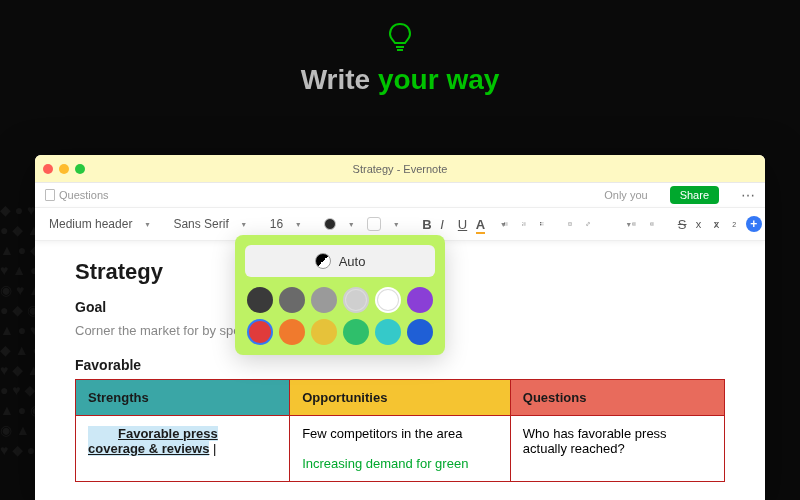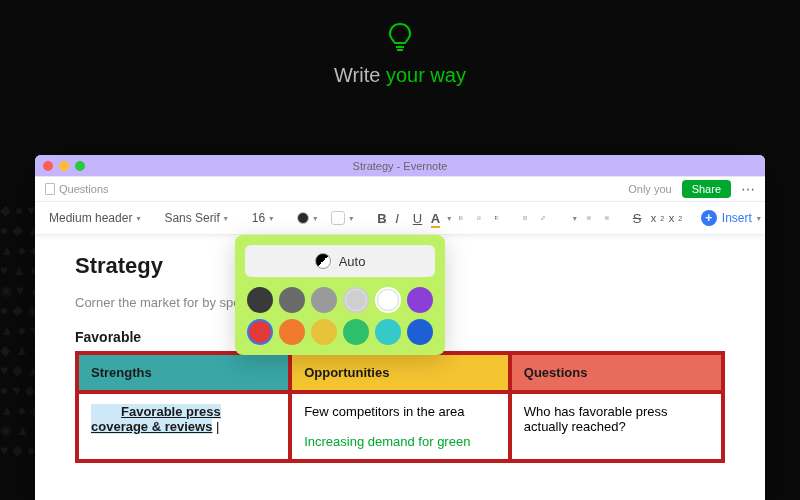--- a/index.html
+++ b/index.html
@@ -20,67 +20,67 @@
     position: absolute; right: 0; bottom: 0; width: 120px; height: 300px;
     opacity: 0.15; color: #666;
     font-size: 14px; line-height: 20px;
     pointer-events: none;
   }
   .hero {
     text-align: center; padding-top: 22px;
   }
   .bulb-icon { display: inline-block; margin-bottom: 8px; }
   .hero-text {
-    font-size: 20px; font-weight: 400; color: #bbb;
+    font-size: 28px; font-weight: 700; color: #bbb;
   }
   .hero-text .accent { color: #00c300; }
   .window {
     position: absolute; left: 35px; top: 155px;
     width: 730px; height: 345px;
     background: #fff; border-radius: 6px 6px 0 0;
     box-shadow: 0 10px 40px rgba(0,0,0,0.5);
     overflow: hidden;
   }
   .titlebar {
-    height: 22px; background: #c4b5fd;
+    height: 28px; background: #fef9c3;
     display: flex; align-items: center;
     padding: 0 8px;
     border-bottom: 1px solid #e8e8e8;
     position: relative;
   }
   .traffic { display: flex; gap: 6px; }
   .dot { width: 10px; height: 10px; border-radius: 50%; }
   .dot.red { background: #ff5f57; }
   .dot.yellow { background: #febc2e; }
   .dot.green { background: #28c840; }
   .titlebar-title {
     position: absolute; left: 0; right: 0; text-align: center;
     font-size: 11px; color: #666; pointer-events: none;
   }
   .subbar {
     height: 24px; display: flex; align-items: center;
     padding: 0 10px; justify-content: space-between;
     font-size: 11px; color: #999;
   }
   .subbar-left { display: flex; align-items: center; gap: 4px; }
-  .subbar-right { display: flex; align-items: center; gap: 10px; }
+  .subbar-right { display: flex; align-items: center; gap: 22px; }
   .share-btn {
     background: #00a82d; color: #fff; border-radius: 4px;
     padding: 3px 10px; font-size: 11px; font-weight: 500;
     cursor: pointer;
   }
   .more-icon { color: #666; cursor: pointer; font-size: 14px; }
   .toolbar {
     height: 34px; border-top: 1px solid #eee; border-bottom: 1px solid #eee;
     display: flex; align-items: center; padding: 0 8px;
     font-size: 12px; color: #555; gap: 2px;
     box-shadow: 0 2px 5px rgba(0,0,0,0.05);
   }
   .tb-item {
-    display: flex; align-items: center; gap: 4px;
+    display: flex; align-items: center; gap: 13px;
     padding: 4px 6px; border-radius: 4px; cursor: pointer;
     white-space: nowrap;
   }
   .chev { font-size: 8px; color: #888; }
   .tb-divider { width: 1px; height: 18px; background: #e5e5e5; margin: 0 4px; }
   .tb-icon { width: 16px; text-align: center; font-size: 13px; }
   .font-color-swatch {
     width: 12px; height: 12px; border-radius: 50%; background: #2b2b2b;
     border: 1px solid #ccc;
   }
@@ -110,21 +110,21 @@
     padding: 18px 40px; position: relative; height: calc(100% - 80px);
   }
   .doc-title { font-size: 22px; font-weight: 700; color: #1a1a1a; margin-bottom: 14px; }
   .doc-h2 { font-size: 14px; font-weight: 700; color: #1a1a1a; margin-bottom: 6px; }
   .doc-p { font-size: 13px; color: #888; line-height: 1.5; margin-bottom: 16px; }
   table.analysis {
     width: 100%; border-collapse: collapse; font-size: 13px;
     margin-top: 6px;
   }
   table.analysis th, table.analysis td {
-    border: 4px solid #b91c1c; padding: 10px 12px; text-align: left;
+    border: 1px solid #b91c1c; padding: 10px 12px; text-align: left;
     vertical-align: top;
   }
   .th-strengths { background: #3aa6a6; color: #1a1a1a; font-weight: 700; }
   .th-opportunities { background: #f5c431; color: #1a1a1a; font-weight: 700; }
   .th-questions { background: #e86b5c; color: #1a1a1a; font-weight: 700; }
   .cell-link {
     font-weight: 700; text-decoration: underline; background: #cde8f6;
     color: #1a1a1a; display: inline; padding-left: 30px;
   }
   .green-text { color: #00a82d; }
@@ -307,20 +307,21 @@
     <div style="flex:1"></div>
     <div class="insert-btn">
       <span class="insert-plus">+</span>
       <span>Insert</span>
       <span class="chev">▾</span>
     </div>
   </div>
 
   <div class="doc-body">
     <div class="doc-title">Strategy</div>
+    <div class="doc-h2">Goal</div>
     <div class="doc-p">Corner the market for                                                               by specializing in modern, net-zero proj</div>
     <div class="doc-h2">Favorable</div>
 
     <table class="analysis">
       <tbody>
           <tr>
         <th class="th-strengths" style="width:33%">Strengths</th>
         <th class="th-opportunities" style="width:34%">Opportunities</th>
         <th class="th-questions" style="width:33%">Questions</th>
       </tr>

